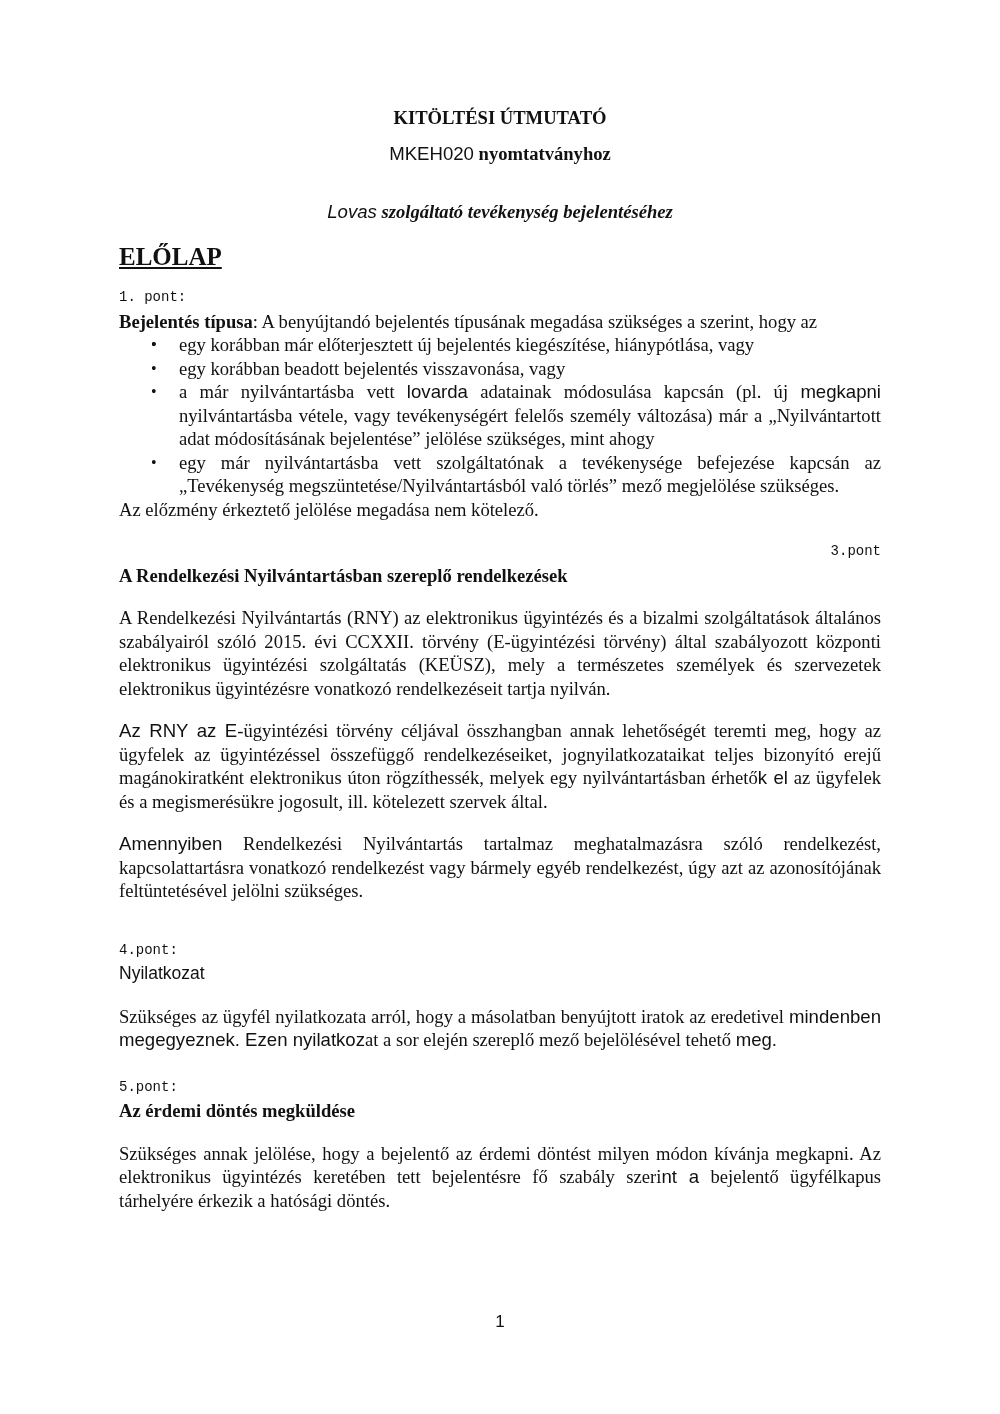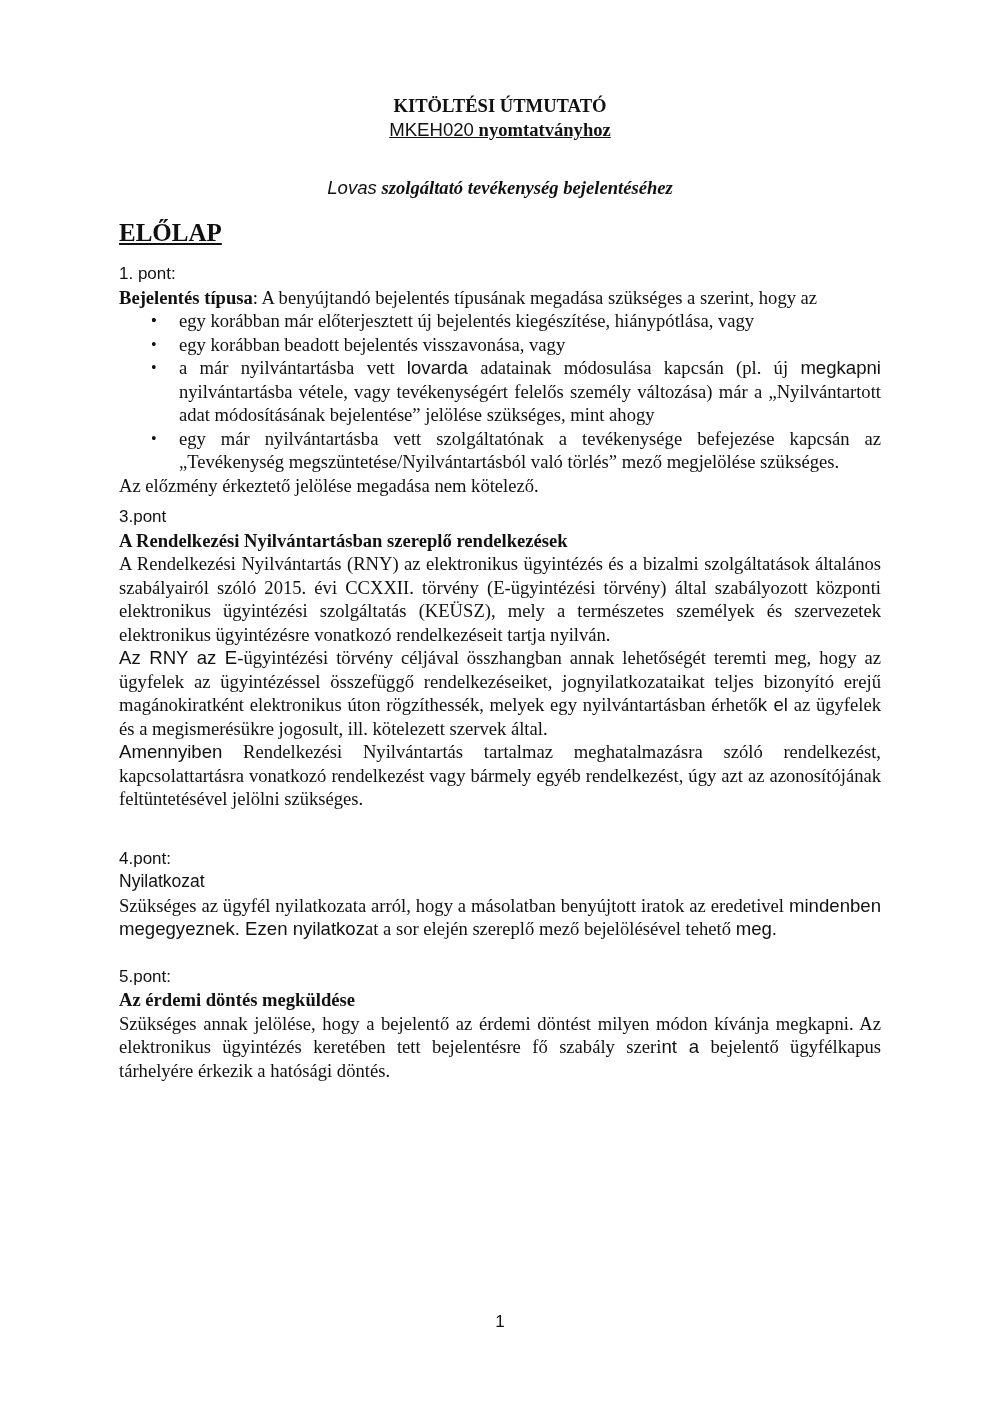--- a/index.html
+++ b/index.html
@@ -18,40 +18,40 @@
       line-height: 23.5px;
     }
     .page {
       position: absolute;
       left: 119px;
       top: 94px;
       width: 762px;
     }
     .center { text-align: center; }
     .sans { font-family: "Liberation Sans", "DejaVu Sans", sans-serif; font-weight: normal; }
-    .title { font-weight: bold; margin: 0; font-family: Liberation Serif, serif; }
-    .subtitle { font-weight: bold; margin: 0; text-decoration: underline; }
+    .title { font-weight: bold; margin: 12px; font-family: Liberation Serif, serif; }
+    .subtitle { font-weight: bold; margin: 0; }
     .subject { font-weight: bold; margin: 35px 0 0 0; font-style: italic; }
     .eloap {
       font-weight: bold;
       text-decoration: underline;
       margin: 21px 0 0 0;
       font-size: 25px;
     }
     .pont {
-      font-family: Liberation Sans, sans-serif;
-      font-size: 17px;
+      font-family: Liberation Mono, monospace;
+      font-size: 14px;
       margin: 0;
     }
     .p1 { margin-top: 18px; }
-    .p3 { margin-top: 8px; }
+    .p3 { margin-top: 19px; text-align: right; }
     .p4 { margin-top: 36px; }
     .p5 { margin-top: 24px; }
     p { margin: 0; }
-    .justify { text-align: justify; }
+    .justify { text-align: justify; margin-top: 19px; }
     ul.bullets {
       list-style: none;
       margin: 0;
       padding: 0;
     }
     ul.bullets li {
       position: relative;
       padding-left: 60px;
       text-align: justify;
     }

